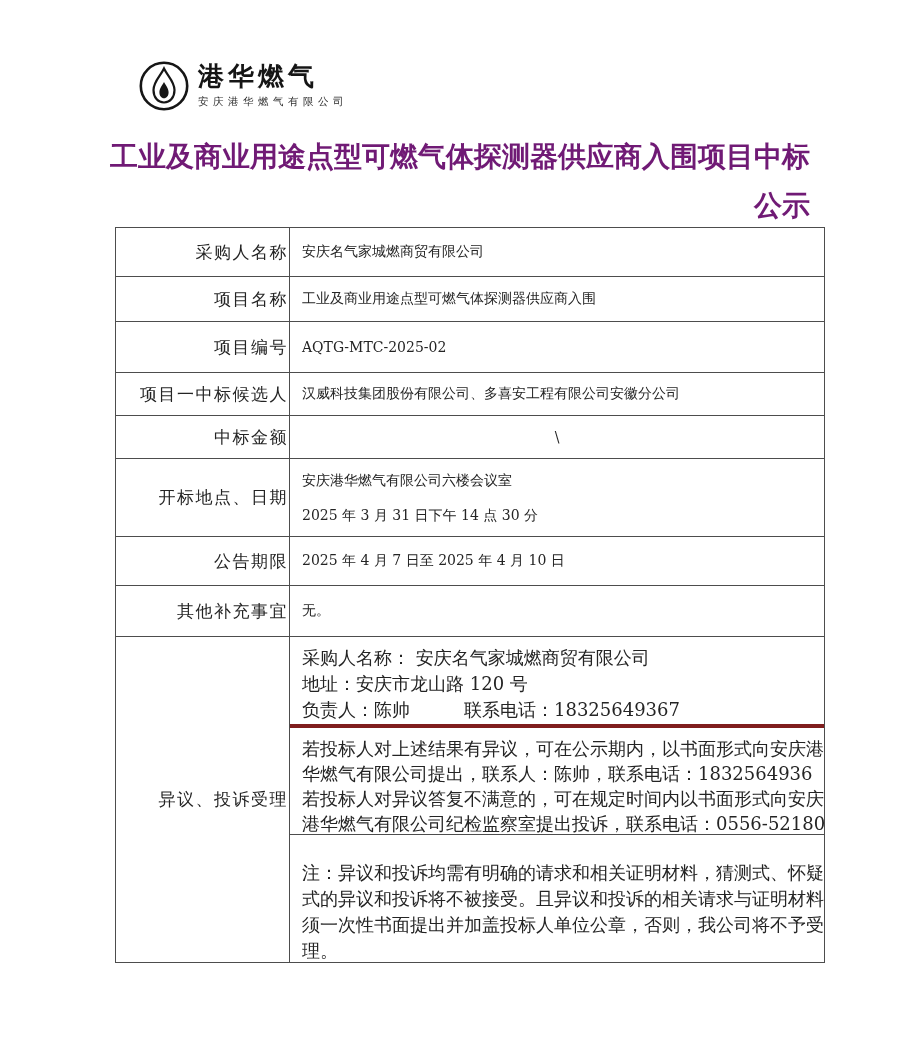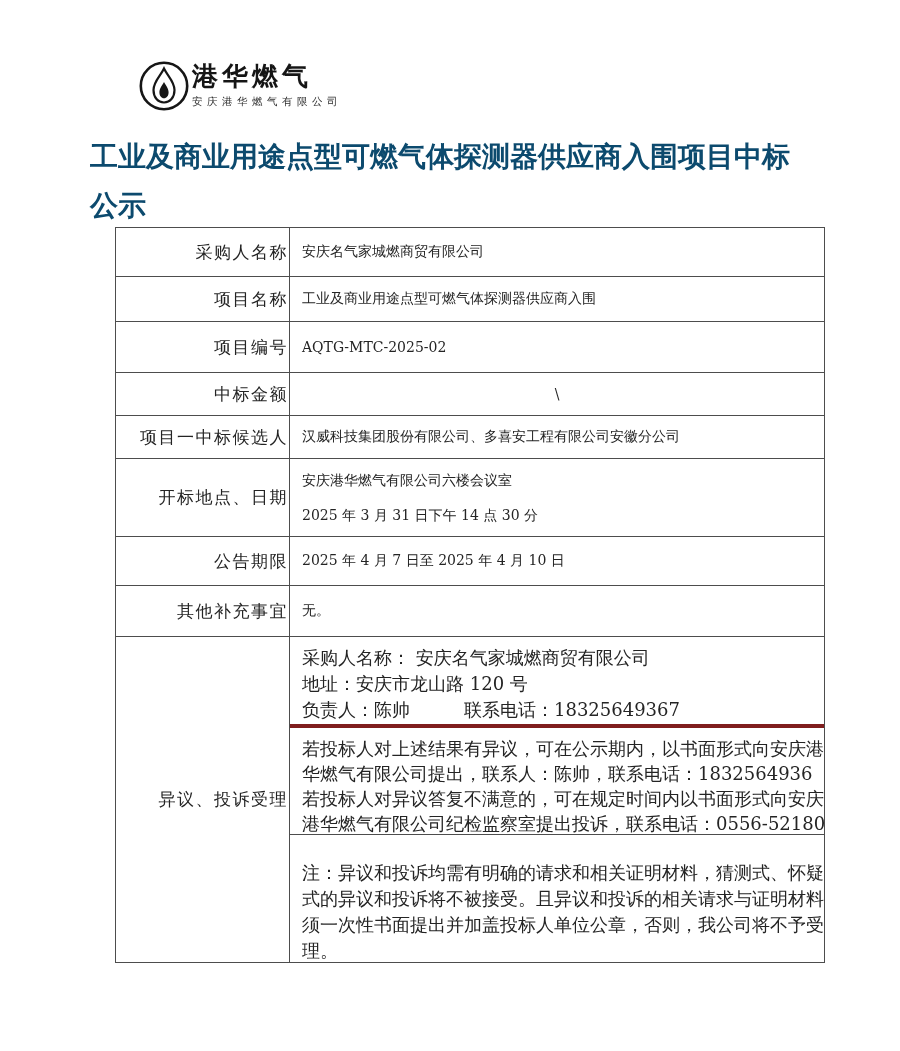--- a/index.html
+++ b/index.html
@@ -4,33 +4,33 @@
 <style>
   html,body{margin:0;padding:0;}
   body{
     width:900px;height:1051px;background:#ffffff;position:relative;
     font-family:"DejaVu Serif","Liberation Serif",serif;color:#1f1f1f;
     overflow:hidden;
   }
   
   .logo{position:absolute;left:138px;top:60px;display:flex;align-items:center;}
   .logo-mark{width:52px;height:52px;flex:0 0 auto;}
-  .logo-text{margin-left:2px;}
+  .logo-text{margin-left:8px;}
   .brand{
     font-family:"DejaVu Sans","Liberation Sans",sans-serif;font-weight:bold;
     font-size:26px;letter-spacing:4px;color:#151515;line-height:1.05;white-space:nowrap;
   }
   .brand-sub{
     font-family:"DejaVu Sans","Liberation Sans",sans-serif;
     font-size:10.5px;letter-spacing:4.5px;color:#2e2e2e;margin-top:4px;white-space:nowrap;
   }
   
   .title{
-    position:absolute;left:90px;width:720px;top:132px;text-align:left;
-    font-weight:bold;font-size:28px;line-height:49px;color:#0c4a6e;
+    position:absolute;left:90px;width:720px;top:132px;text-align:right;
+    font-weight:bold;font-size:28px;line-height:49px;color:#701a75;
   }
   
   table.doc{
     position:absolute;left:115px;top:227px;width:710px;
     border-collapse:collapse;table-layout:fixed;
   }
   table.doc td{border:1px solid #4d4d4d;vertical-align:middle;overflow:hidden;}
   td.lbl{
     width:171px;text-align:right;font-size:17px;letter-spacing:1.5px;color:#242424;
   }
@@ -77,26 +77,26 @@
   </tr>
   <tr class="h42">
     <td class="lbl">项目名称</td>
     <td class="val">工业及商业用途点型可燃气体探测器供应商入围</td>
   </tr>
   <tr class="h48">
     <td class="lbl">项目编号</td>
     <td class="val">AQTG-MTC-2025-02</td>
   </tr>
   <tr class="h40">
+    <td class="lbl">项目一中标候选人</td>
+    <td class="val">汉威科技集团股份有限公司、多喜安工程有限公司安徽分公司</td>
+  </tr>
+  <tr class="h40">
     <td class="lbl">中标金额</td>
     <td class="val center">\</td>
-  </tr>
-  <tr class="h40">
-    <td class="lbl">项目一中标候选人</td>
-    <td class="val">汉威科技集团股份有限公司、多喜安工程有限公司安徽分公司</td>
   </tr>
   <tr class="h75">
     <td class="lbl">开标地点、日期</td>
     <td class="val two-line">
       <div class="ln">安庆港华燃气有限公司六楼会议室</div>
       <div class="ln">2025 年 3 月 31 日下午 14 点 30 分</div>
     </td>
   </tr>
   <tr class="h46">
     <td class="lbl">公告期限</td>

